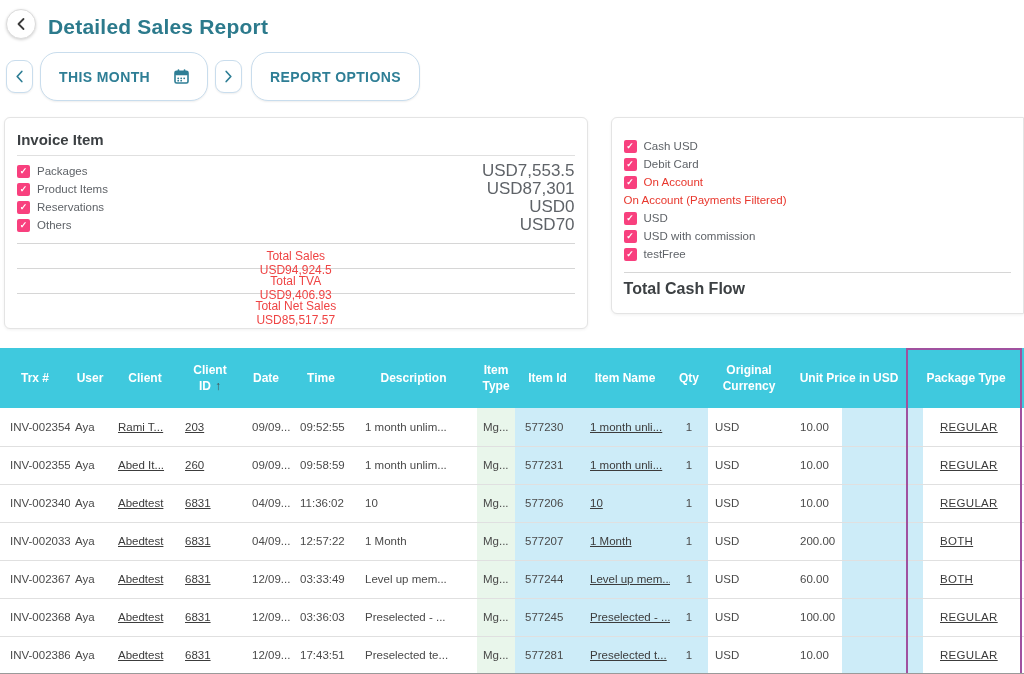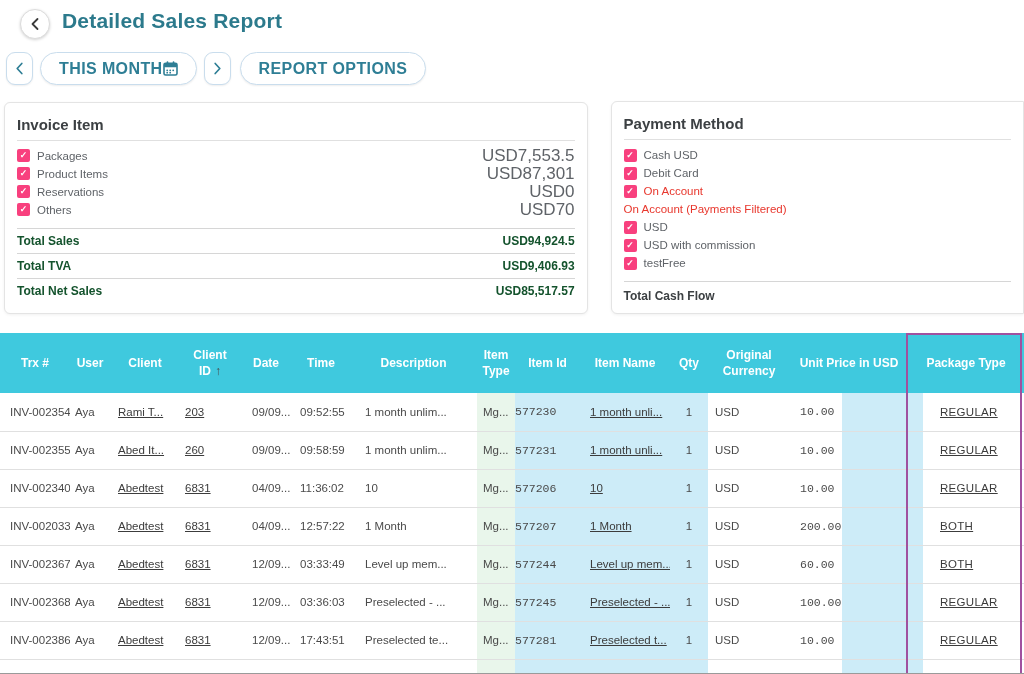--- a/index.html
+++ b/index.html
@@ -6,43 +6,43 @@
     --teal:#2E7E95; --header-cyan:#3FC9DE; --pink:#F8407E; --red:#E8372D;
     --purple:#A0519F; --col-green:#E9F6EB; --col-blue:#CDECF8; --title-teal:#2C7A8C;
   }
   *{box-sizing:border-box; margin:0; padding:0;}
   html,body{width:1024px;height:674px;}
   body{
     font-family:"Liberation Sans", sans-serif;
     background:#fff; overflow:hidden; position:relative; color:#3c4043;
   }
   
-  .page-head{display:flex; align-items:flex-start; padding:9px 0 0 20px;}
+  .page-head{display:flex; align-items:flex-end; padding:9px 0 0 6px;}
   .circle-btn{
     width:30px;height:30px;border-radius:50%;background:#fff;border:1px solid #dcdcdc;
     box-shadow:0 1px 3px rgba(0,0,0,.18); display:flex;align-items:center;justify-content:center;
     cursor:pointer; flex:0 0 auto;
   }
   .page-title{font-size:21px; font-weight:bold; color:var(--title-teal); margin-left:12px; letter-spacing:.2px;}
   
   .toolbar{display:flex; align-items:center; margin:13px 0 0 6px;}
   .nav-btn{
     width:27px;height:33px;border-radius:9px;border:1px solid #c9dded;background:#fff;
     display:flex;align-items:center;justify-content:center;color:var(--teal);
     box-shadow:0 1px 2px rgba(0,0,0,.07); cursor:pointer;
   }
   .pill-btn{
-    height:33px;border-radius:17px;border:1px solid #c9dded;background:#fff;
-    display:flex;align-items:center;gap:0;padding:0 18px;margin:0 7px;
-    font-size:16px;font-weight:bold;letter-spacing:.4px;color:var(--teal);
+    height:49px;border-radius:17px;border:1px solid #c9dded;background:#fff;
+    display:flex;align-items:center;gap:24px;padding:0 18px;margin:0 7px;
+    font-size:14px;font-weight:bold;letter-spacing:.4px;color:var(--teal);
     box-shadow:0 1px 2px rgba(0,0,0,.07); cursor:pointer; white-space:nowrap;
   }
   .pill-btn.options{margin-left:9px;}
   
-  .cards{display:flex; margin:16px 0 0 4px; align-items:center;}
+  .cards{display:flex; margin:16px 0 0 4px; align-items:flex-start;}
   .card{
     background:#fff;border:1px solid #e4e4e4;border-radius:6px;
     box-shadow:0 1px 3px rgba(0,0,0,.06); padding:13px 12px 10px 12px; min-height:197px;
   }
   .card.invoice{width:593px;}
   .card.payment{width:420px; margin-left:23px; border-radius:6px 0 0 6px;}
   .card-title{
     font-size:15px;font-weight:bold;color:#3c4043;padding-bottom:7px;
     border-bottom:1px solid #e0e0e0;
   }
@@ -53,44 +53,44 @@
     display:flex;align-items:center;justify-content:center;margin-right:7px;cursor:pointer;
   }
   .tick{color:#fff;font-size:9px;font-weight:bold;line-height:1;}
   .chk-label{font-size:11.5px;color:#5f6368;}
   .chk-row.red .chk-label{color:var(--red);}
   .chk-value{margin-left:auto;font-size:17px;color:#5f6368;}
   .totals{margin-top:9px;}
   .totals-row{
     display:flex;justify-content:space-between;align-items:center;
     border-top:1px solid #d6d6d6;padding:5px 0 4px 0;height:25px;
-    font-size:12px;font-weight:bold;color:#14532d;
+    font-size:12px;font-weight:normal;color:#ef4444;flex-direction:column;
   }
   .total-flow{
     border-top:1px solid #d6d6d6;margin-top:9px;padding-top:7px;
-    font-size:12px;font-weight:bold;color:#3c4043;
+    font-size:16px;font-weight:bold;color:#3c4043;
   }
   
   .table-wrap{position:relative;margin-top:19px;}
   table{border-collapse:collapse;table-layout:fixed;width:1024px;}
   thead th{
     background:var(--header-cyan);color:#fff;font-size:12px;font-weight:bold;
     height:60px;vertical-align:middle;text-align:center;line-height:1.35;padding:2px 3px;
     cursor:pointer;
   }
   .sort-arrow{color:#4a4a4a;font-size:12px;margin-left:4px;font-weight:normal;}
   tbody td{
     height:38px;font-size:11.5px;color:#4a4a4a;border-bottom:1px solid #e0e0e0;
     white-space:nowrap;overflow:hidden;background:#fff;
   }
   td.c-trx{padding-left:10px;} td.c-user{padding-left:5px;} td.c-client{padding-left:8px;}
   td.c-client-id{padding-left:5px;} td.c-date{padding-left:12px;} td.c-time{padding-left:8px;}
   td.c-description{padding-left:15px;} td.c-item-type{padding-left:6px;}
-  td.c-item-id{padding-left:0;font-family:Liberation Mono, monospace;} td.c-item-name{padding-left:10px;}
-  td.c-orig-currency{padding-left:7px;} td.c-unit-price{padding-left:10px;font-family:Liberation Mono, monospace;}
+  td.c-item-id{padding-left:10px;} td.c-item-name{padding-left:10px;}
+  td.c-orig-currency{padding-left:7px;} td.c-unit-price{padding-left:10px;}
   td.bg-green{background:var(--col-green);}
   td.bg-blue{background:var(--col-blue);}
   td.center{text-align:center;padding-left:0;}
   td.pkg{
     background:linear-gradient(to right, var(--col-blue) 0 15px, #fff 15px);
     padding-left:32px;
   }
   a.lnk{color:#3c3c3c;text-decoration:underline;cursor:pointer;}
   td.pkg a.lnk{letter-spacing:.3px;text-align:center;}
   .pkg-outline{
@@ -185,21 +185,20 @@
         <span>USD9,406.93</span>
       </div>
       <div class="totals-row">
         <span>Total Net Sales</span>
         <span>USD85,517.57</span>
       </div>
     </div>
   </div>
 
   <div class="card payment">
-    <div class="card-title">Payment Method</div>
     <div class="chk-list">
         <div class="chk-row">
           <span class="chk">
             <span class="tick">✓</span>
           </span>
           <span class="chk-label">Cash USD</span>
         </div>
         <div class="chk-row">
           <span class="chk">
             <span class="tick">✓</span>

